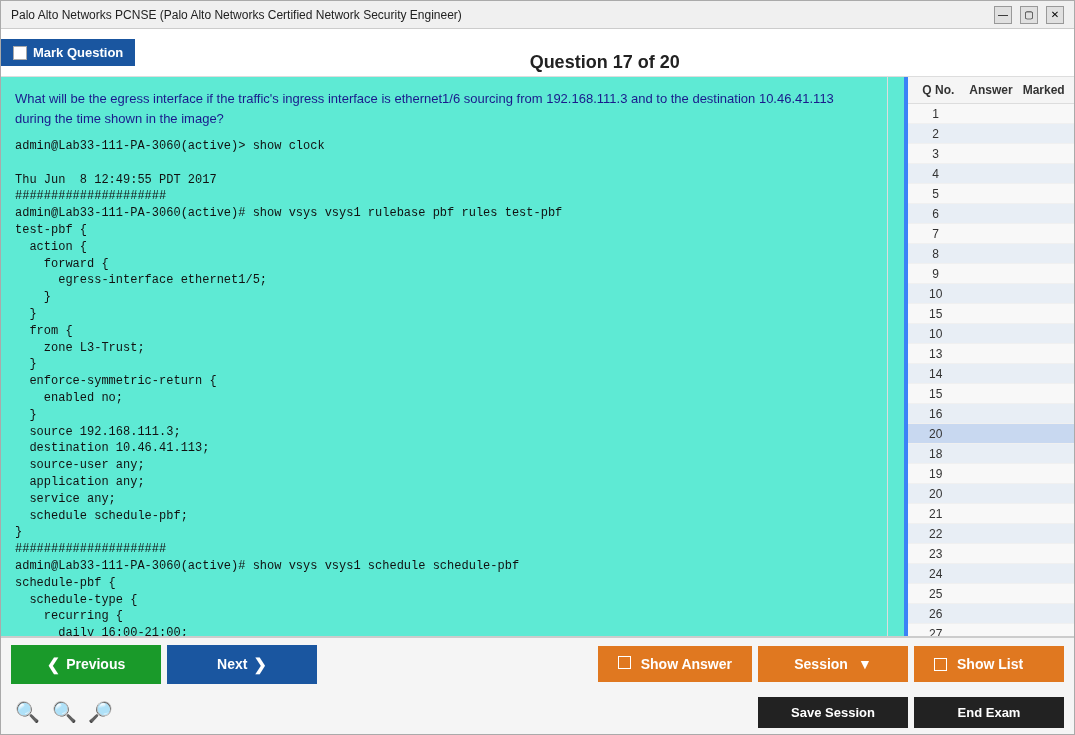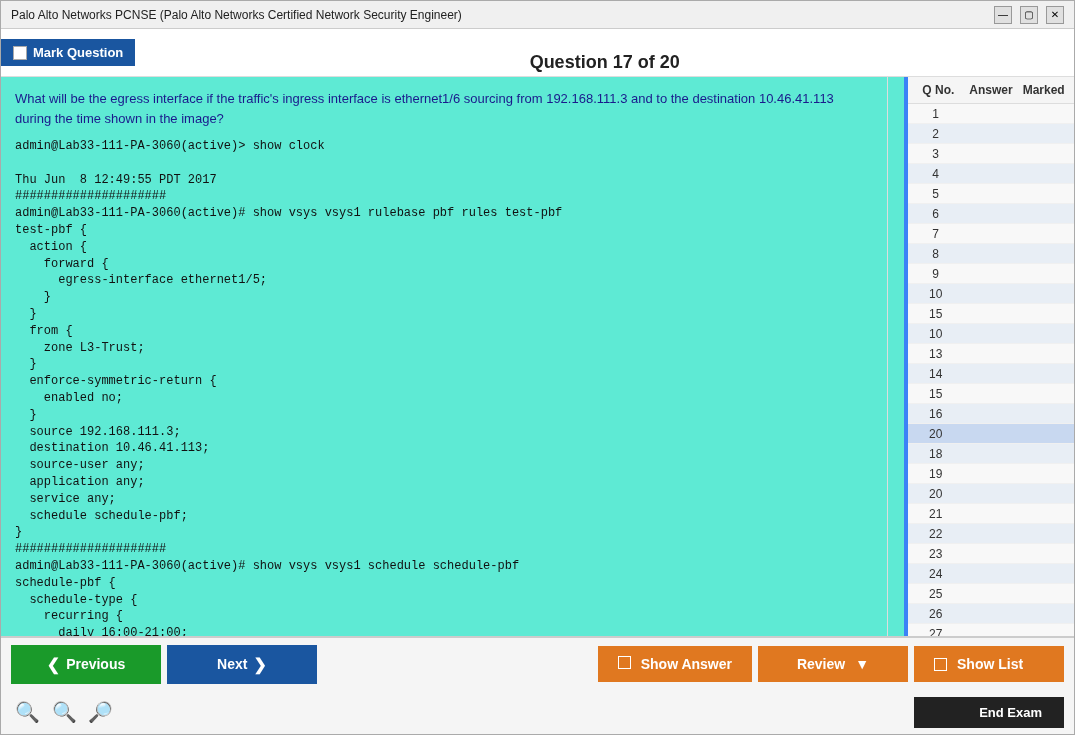--- a/index.html
+++ b/index.html
@@ -272,21 +272,20 @@
     }
     .btn-end-exam {
       background: #222;
       color: #fff;
       border: none;
       padding: 8px 22px;
       cursor: pointer;
       font-size: 13px;
       font-weight: bold;
       min-width: 150px;
-      text-align: right;
     }
     .checkbox-sq {
       display: inline-block;
       width: 13px;
       height: 13px;
       border: 1px solid #fff;
       background: #e07820;
       margin-right: 4px;
       vertical-align: middle;
     }
@@ -515,34 +514,37 @@
         <button class="btn-next">
           <span>Next</span>
           <span class="chevron-right">❯</span>
         </button>
         <div class="spacer"></div>
         <button class="btn-show-answer">
           <span class="checkbox-sq"></span>
           <span>Show Answer</span>
         </button>
         <button class="btn-review">
-          <span>Review</span>
+          <span>Session</span>
           <span style="margin-left:4px;">▼</span>
         </button>
         <button class="btn-show-list">
           <span class="checkbox-sq"></span>
           <span>Show List</span>
         </button>
       </div>
       <div class="bottom-row2">
         <div class="zoom-controls">
           <button class="zoom-btn" style="font-size:20px;">🔍</button>
           <button class="zoom-btn" style="font-size:20px;">🔍</button>
           <button class="zoom-btn" style="font-size:20px;">🔎</button>
         </div>
         <div class="spacer"></div>
+        <button class="btn-save-session">
+          <span>Save Session</span>
+        </button>
         <button class="btn-end-exam">
           <span>End Exam</span>
         </button>
       </div>
     </div>
   </div>
 </div>
 
 </body></html>

